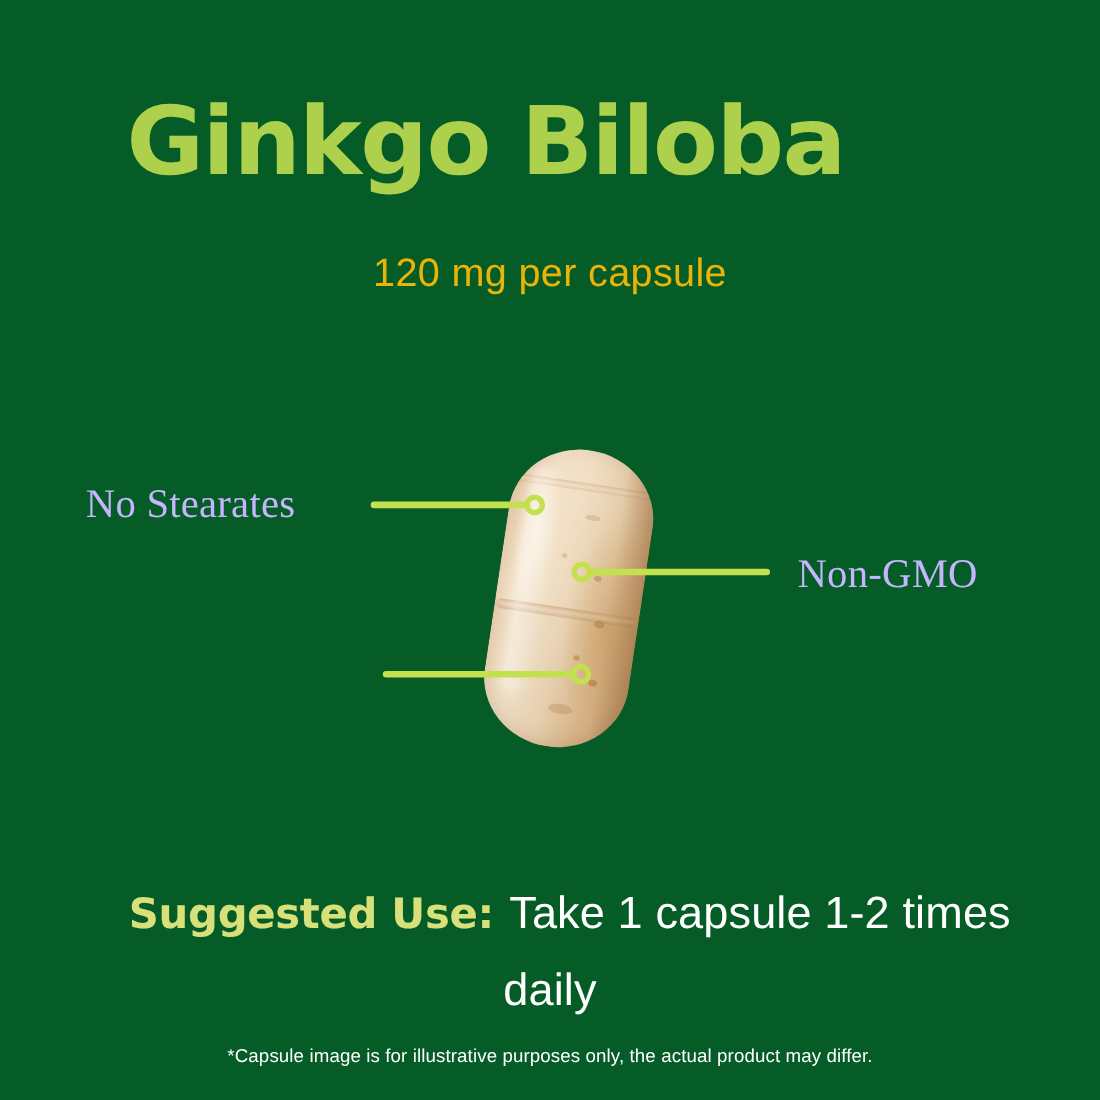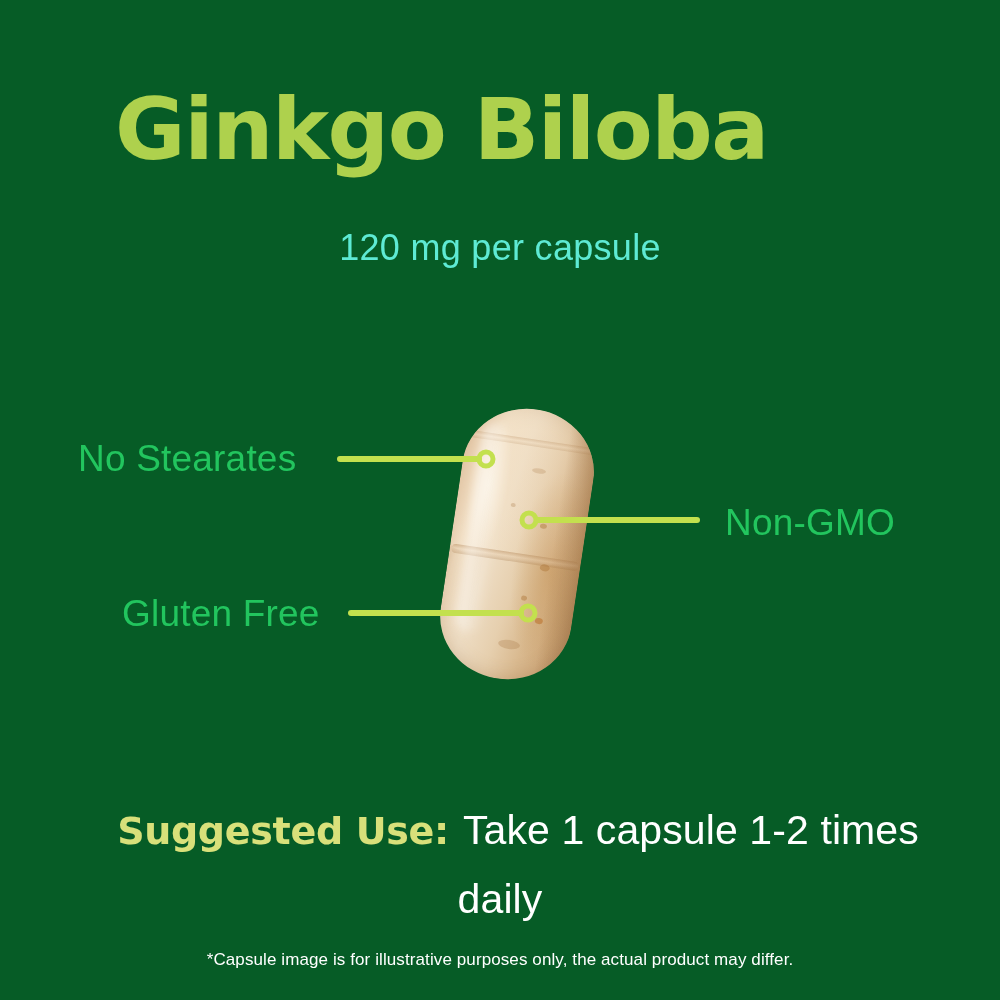--- a/index.html
+++ b/index.html
@@ -38,21 +38,21 @@
     line-height: 1.0;
     white-space: nowrap;
   }
 
   #product-dosage {
     position: absolute;
     left: 0;
     top: 228px;
     width: 1000px;
     text-align: center;
-    color: #5eead4;
+    color: #eab308;
     font-family: "Liberation Sans", sans-serif;
     font-size: 36px;
     font-weight: normal;
     letter-spacing: 0.3px;
     line-height: 1.1;
     white-space: nowrap;
   }
 
   
   #capsule-wrap {
@@ -152,22 +152,22 @@
     top: 6px;
     width: 30px;
     height: 260px;
     border-radius: 0 30px 30px 0 / 0 60px 60px 0;
     background: linear-gradient(270deg, rgba(142,96,50,0.40), rgba(142,96,50,0));
   }
 
   
   .callout-label {
     position: absolute;
-    color: #22c55e;
-    font-family: Liberation Sans, sans-serif;
+    color: #c4b5fd;
+    font-family: Liberation Serif, serif;
     font-size: 37px;
     font-weight: normal;
     letter-spacing: 0.2px;
     line-height: 1;
     white-space: nowrap;
   }
   #callout-svg {
     position: absolute;
     left: 0;
     top: 0;
@@ -260,21 +260,20 @@
     <g>
       <line x1="351" y1="613" x2="521" y2="613" stroke="#c3e04e" stroke-width="6" stroke-linecap="round"></line>
       <circle cx="528" cy="613" r="7" fill="none" stroke="#c3e04e" stroke-width="5"></circle>
     </g>
   </svg>
 
   <div class="callout-label" id="label-no-stearates">No Stearates</div>
 
   <div class="callout-label" id="label-non-gmo">Non-GMO</div>
 
-  <div class="callout-label" id="label-gluten-free">Gluten Free</div>
 
   <div id="suggested-use-block">
     <span id="suggested-use-label">Suggested Use:</span><span style="display:inline-block;width:14px;"></span><span id="suggested-use-text">Take 1 capsule 1-2 times daily</span>
   </div>
 
   <div id="footnote">*Capsule image is for illustrative purposes only, the actual product may differ.</div>
 
 </div>
 
 </body></html>

